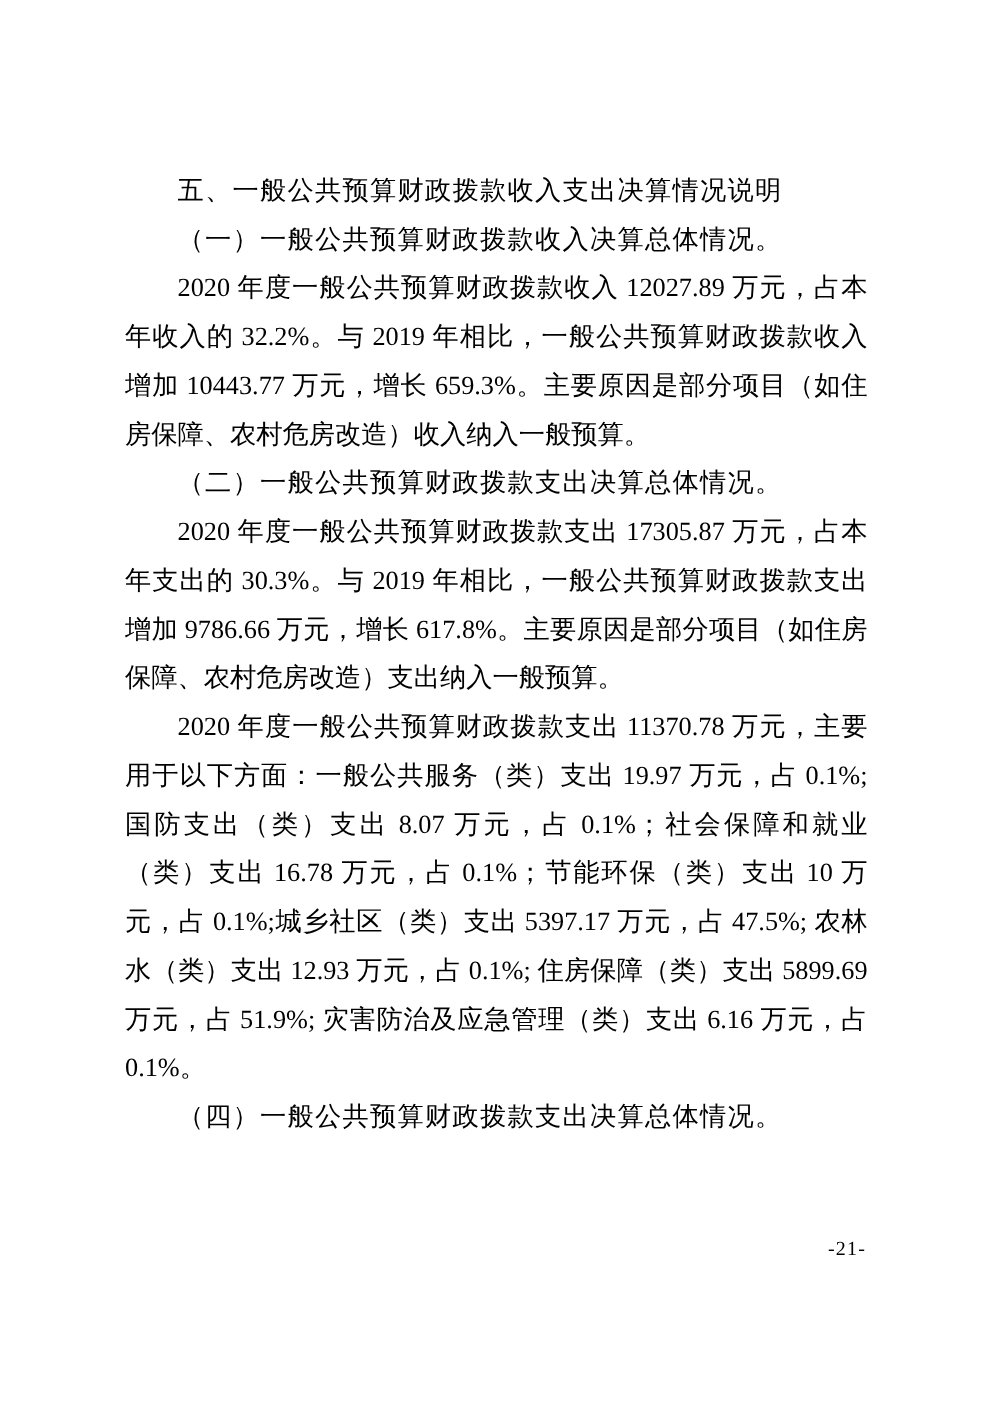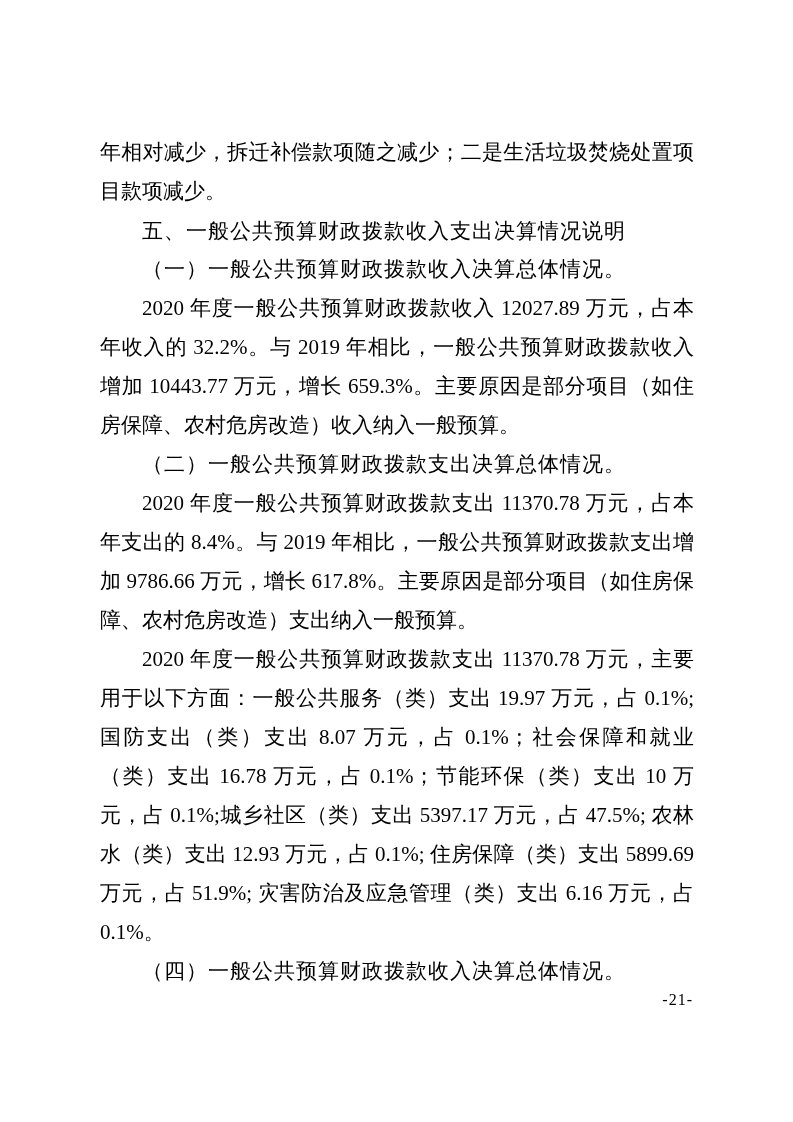--- a/index.html
+++ b/index.html
@@ -53,23 +53,22 @@
     font-size: 16px;
     letter-spacing: 1px;
     font-family: Liberation Serif, serif;
   }
 </style>
 </head>
 <body>
 
 <div class="page">
   <div class="content">
-      <p class="para body"><span class="seg">年相对减少，拆迁补偿款项随之减少；二是生活垃圾焚烧处置项目款项减少。</span></p>
       <p class="para heading1 indent"><span class="seg bold">五、一般公共预算财政拨款收入支出决算情况说明</span></p>
       <p class="para heading2 indent"><span class="seg bold">（一）一般公共预算财政拨款收入决算总体情况。</span></p>
       <p class="para body indent"><span class="seg">2020 年度一般公共预算财政拨款收入 12027.89 万元，占本年收入的 32.2%。与 2019 年相比，一般公共预算财政拨款收入增加 10443.77 万元，增长 659.3%。主要原因是部分项目（如住房保障、农村危房改造）收入纳入一般预算。</span></p>
       <p class="para heading2 indent"><span class="seg bold">（二）一般公共预算财政拨款支出决算总体情况。</span></p>
-      <p class="para body indent"><span class="seg">2020 年度一般公共预算财政拨款支出 11370.78 万元，占本年支出的 8.4%。与 2019 年相比，一般公共预算财政拨款支出增加 9786.66 万元，增长 617.8%。主要原因是部分项目（如住房保障、农村危房改造）支出纳入一般预算。</span></p>
+      <p class="para body indent"><span class="seg">2020 年度一般公共预算财政拨款支出 17305.87 万元，占本年支出的 30.3%。与 2019 年相比，一般公共预算财政拨款支出增加 9786.66 万元，增长 617.8%。主要原因是部分项目（如住房保障、农村危房改造）支出纳入一般预算。</span></p>
       <p class="para body indent"><span class="seg">2020 年度一般公共预算财政拨款支出 11370.78 万元，主要用于以下方面：</span><span class="seg bold">一般公共服务（类）</span><span class="seg">支出 19.97 万元，占 0.1%;</span><span class="seg bold">国防支出（类）</span><span class="seg">支出 8.07 万元，占 0.1%；</span><span class="seg bold">社会保障和就业（类）</span><span class="seg">支出 16.78 万元，占 0.1%；</span><span class="seg bold">节能环保（类）</span><span class="seg">支出 10 万元，占 0.1%;</span><span class="seg bold">城乡社区（类）</span><span class="seg">支出 5397.17 万元，占 47.5%; </span><span class="seg bold">农林水（类）</span><span class="seg">支出 12.93 万元，占 0.1%; </span><span class="seg bold">住房保障（类）</span><span class="seg">支出 5899.69 万元，占 51.9%; </span><span class="seg bold">灾害防治及应急管理（类）</span><span class="seg">支出 6.16 万元，占 0.1%。</span></p>
-      <p class="para heading2 indent"><span class="seg bold">（四）一般公共预算财政拨款收入决算总体情况。</span></p>
+      <p class="para heading2 indent"><span class="seg bold">（四）一般公共预算财政拨款支出决算总体情况。</span></p>
     </div>
   <div class="page-number">-21-</div>
 </div>
 
 </body></html>

